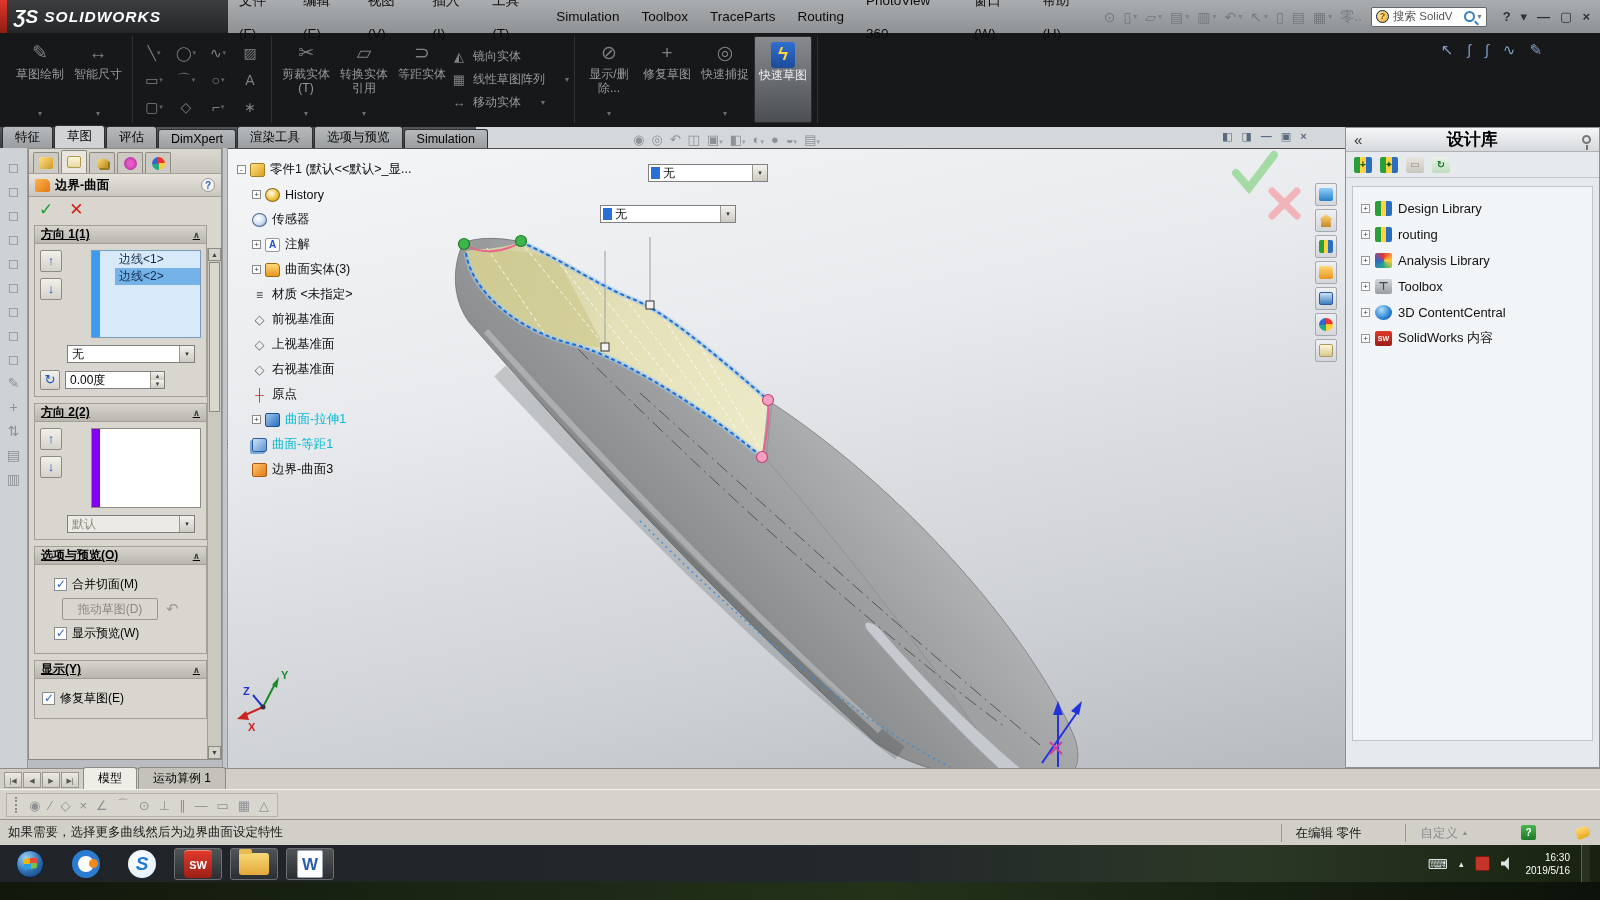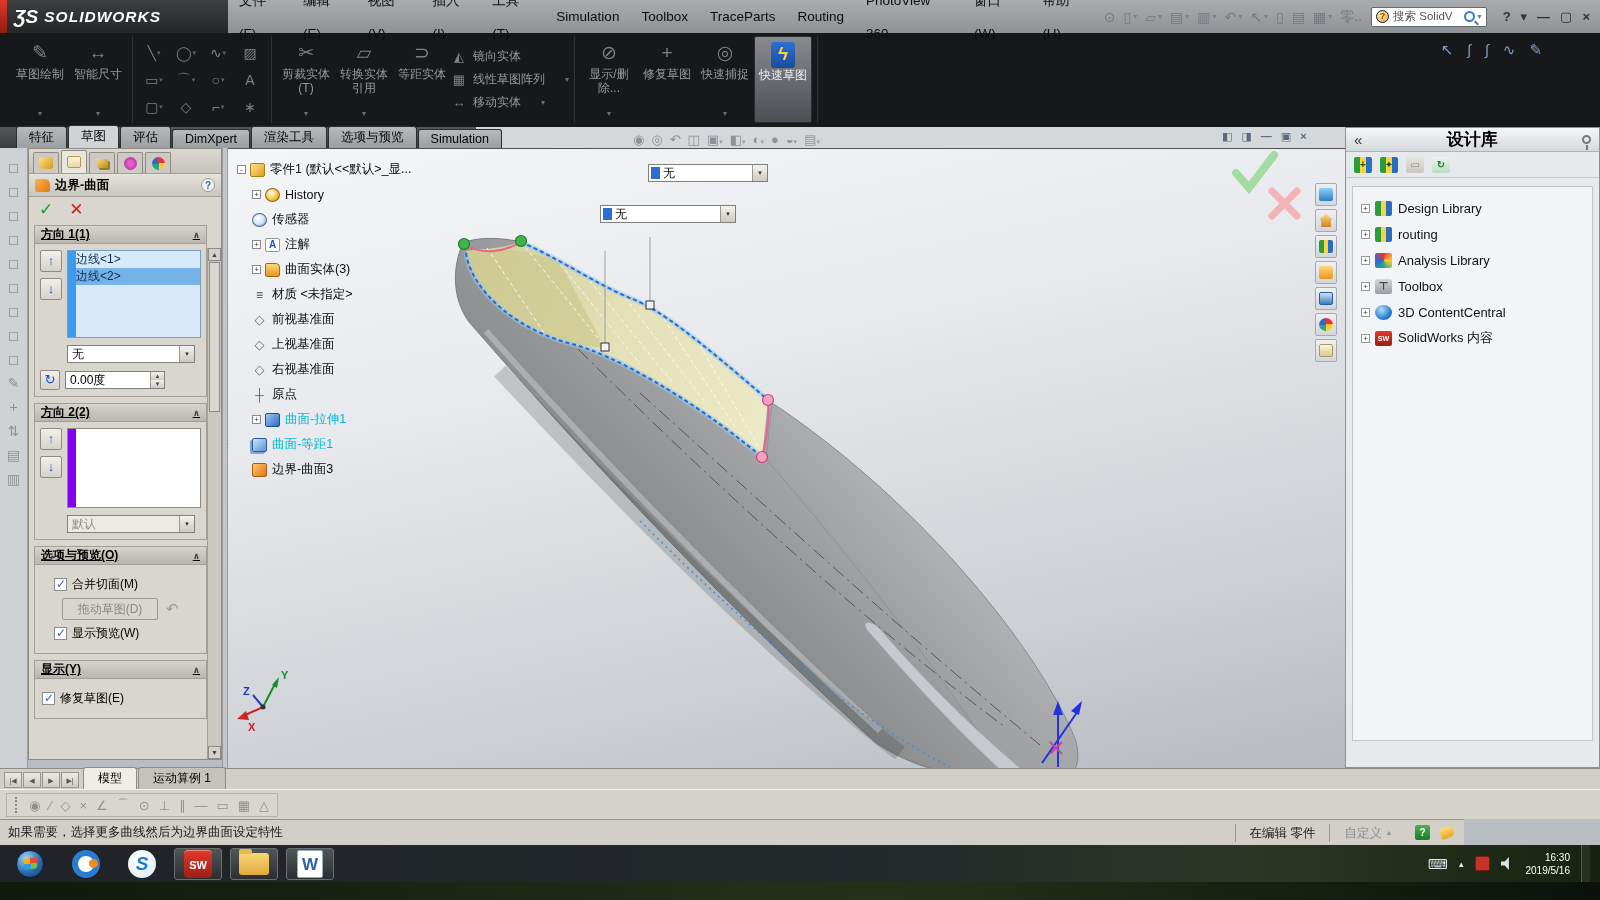--- a/index.html
+++ b/index.html
@@ -48,21 +48,21 @@
   .toolrow { display:flex; align-items:center; color:#97999c; font-size:12px; gap:6px; }
   .toolrow .ric { color:#7d8083; font-size:13px; width:16px; text-align:center; }
   .toolrow .caret { font-size:8px; color:#6c6f72; margin-left:14px; }
   .curvebar { position:absolute; right:58px; top:8px; display:flex; gap:14px; }
   .curvebar span { color:#7d9cc3; font-size:15px; }
 
   
   .cmdtabs { position:absolute; left:0; top:127px; width:1345px; height:21px; background:#d4d8db; z-index:10; }
   .cmdtabs::before { content:""; position:absolute; left:0; top:0; width:476px; height:21px;
     background:linear-gradient(#55585b,#393c3f); }
-  .tabrow { position:absolute; left:16px; bottom:0; display:flex; align-items:flex-end; }
+  .tabrow { position:absolute; left:2px; bottom:0; display:flex; align-items:flex-end; }
   .ctab { background:linear-gradient(#b6babd,#9a9ea1); border:1px solid #2d2f31; border-bottom:none;
     border-radius:3px 3px 0 0; padding:2px 12px 2px 12px; font-size:12.5px; color:#000; margin-right:1px; }
   .ctab.active { background:#d0d4d7; padding-bottom:3px; }
   .hud { position:absolute; left:633px; top:3px; display:flex; align-items:center; gap:7px; }
   .hud span.g { color:#8e9296; font-size:13px; }
   .hud span.caret { font-size:7px; color:#9a9ea2; }
   .docwin { position:absolute; left:1222px; top:3px; display:flex; gap:9px; }
   .docwin span { color:#5a6a7e; font-size:11px; font-weight:bold; }
 
   
@@ -94,21 +94,21 @@
   .pm-ok .cancel { color:#d22313; font-size:17px; font-weight:bold; }
   .pgroup { margin:3px 14px 6px 5px; border:1px solid #a39f98; background:#d9d6cf; }
   .ghead { height:18px; background:linear-gradient(#d7d4cd,#b9b6af); border-bottom:1px solid #a39f98;
     display:flex; align-items:center; padding:0 6px; font-weight:bold; font-size:12px;text-decoration:underline; }
   .ghead .chev { margin-left:auto; font-size:9px; color:#45484b; }
   .gbody { padding:6px 5px; }
   .dirgrid { display:flex; gap:5px; }
   .updown { display:flex; flex-direction:column; gap:6px; }
   .udbtn { width:22px; height:22px; border:1px solid #8e8b84; background:linear-gradient(#f2f0ea,#d5d2cb);
     color:#1c54c8; font-size:13px; font-weight:bold; text-align:center; line-height:20px; border-radius:2px; }
-  .sel-list { flex:1; height:88px; border:1px solid #7a9cc0; background:#d8eafa; position:relative; padding-left:4px; overflow:hidden; }
+  .sel-list { flex:1; height:88px; border:1px solid #7a9cc0; background:#d8eafa; position:relative; padding-left:23px; overflow:hidden;margin-left:24px; }
   .sel-list .bar { position:absolute; left:0; top:0; bottom:0; width:8px; background:#3d9bef; }
   .sel-list .row { height:17px; line-height:17px; padding-left:4px; font-size:12px; color:#0d2a4e; }
   .sel-list .row.sel { background:#74b2e8; }
   .sel-list.empty { background:#fff; border:1px solid #8e8b84; }
   .sel-list.empty .bar { background:#8400f0; }
   .ddrow { margin:7px 0 0 27px; }
   .dropdown { width:128px; height:18px; background:#fff; border:1px solid #7f7f7f; display:flex; align-items:center; position:relative; }
   .dropdown .dtext { padding-left:4px; font-size:12px; color:#111; }
   .dropdown .dbtn { position:absolute; right:0; top:0; width:15px; height:16px; background:linear-gradient(#f4f2ee,#cdcac3);
     border-left:1px solid #9a978f; font-size:7px; color:#333; text-align:center; line-height:16px; }
@@ -211,22 +211,22 @@
   .btnav { display:flex; gap:1px; margin-right:4px; margin-bottom:1px; }
   .btnav span { width:18px; height:16px; border:1px solid #9a978f; background:linear-gradient(#ece9e2,#cfccc5);
     font-size:7px; color:#555; text-align:center; line-height:15px; }
   .btab { border:1px solid #8e8b84; border-bottom:none; background:#c5c2bb; padding:2px 14px; font-size:12px; border-radius:3px 3px 0 0; margin-right:1px; }
   .btab.active { background:#efede8; }
   .snapbar { position:absolute; left:0; top:789px; width:1600px; height:30px; background:#d6d3cc; border-top:1px solid #f4f2ee; }
   .snapgroup { position:absolute; left:6px; top:3px; height:24px; display:flex; align-items:center; gap:9px;
     padding:0 8px; border:1px solid #b5b2ab; background:#d9d6cf; }
   .snapgroup .grip { width:3px; height:16px; border-left:2px dotted #8e8b84; margin-right:2px; }
   .snapgroup span.g { color:#8d9093; font-size:13px; }
-  .statusbar { position:absolute; left:0; top:819px; width:1464px; height:26px; background:#d2cfc8;
-    border-top:1px solid #979490; display:flex; align-items:center; font-size:12.5px; color:#1a1a1a; }
+  .statusbar { position:absolute; left:0; top:819px; width:1600px; height:26px; background:#d2cfc8;
+    border-top:1px solid #979490; display:flex; align-items:center; font-size:12.5px; color:#1a1a1a;gap:30px; }
   .statusbar .msg { padding-left:8px; flex:1; }
   .st-seg { border-left:1px solid #9a978f; padding:0 14px; height:18px; line-height:18px; }
   .st-custom { color:#8a8d90; display:flex; align-items:center; gap:5px; }
   .st-custom .ca { font-size:8px; }
   .st-tip { width:15px; height:15px; background:linear-gradient(#4ab54a,#1d7a2a); color:#fff; font-size:10px; font-weight:bold;
     text-align:center; line-height:15px; border-radius:2px; margin:0 10px; }
   .st-tag { width:14px; height:11px; background:linear-gradient(#ffd97a,#e8a91d); border-radius:2px 5px 5px 2px;
     margin-right:10px; transform:rotate(-20deg); }
 
   

